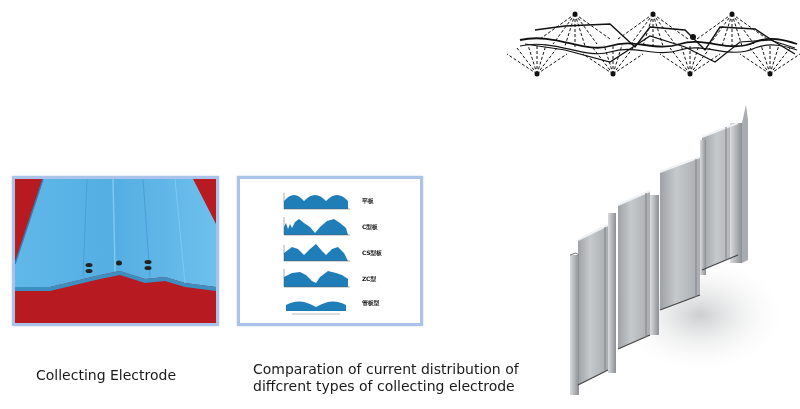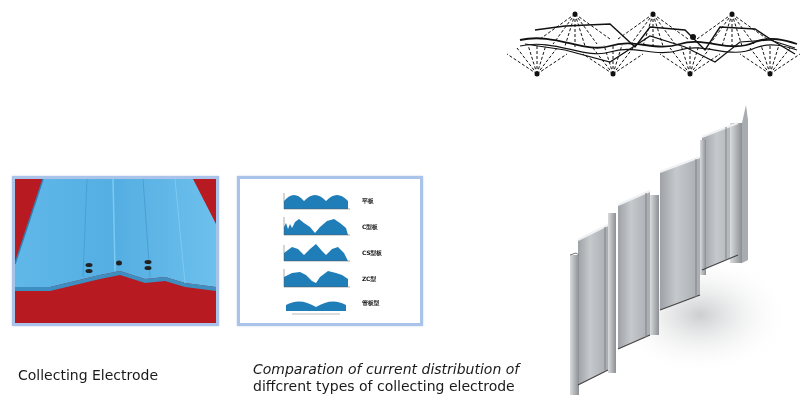--- a/index.html
+++ b/index.html
@@ -216,15 +216,15 @@
     <path d="M182,28 L186,10 L188,25 L188,165 L182,168 Z" fill="#a8abaf"></path>
 
     <path d="M18,145 L48,130 M58,110 L90,96 M100,77 L140,62 M142,42 L178,28" stroke="#eef0f1" stroke-width="2" fill="none"></path>
 
     <path d="M18,290 L48,275 M58,254 L90,240 M100,215 L140,200 M142,175 L178,160" stroke="#444" stroke-width="1.2" fill="none"></path>
 
     <path d="M45,132 L45,275 M86,98 L86,242 M136,64 L136,202 M166,32 L166,165" stroke="#7e8185" stroke-width="1" fill="none"></path>
   </svg>
 </div>
 
-<div class="caption" style="left:18px; top:367px;">Collecting Electrode</div>
-<div class="caption" style="left:253px; top:361px;font-style:italic;">Comparation of current distribution of</div>
+<div class="caption" style="left:36px; top:367px;">Collecting Electrode</div>
+<div class="caption" style="left:253px; top:361px;">Comparation of current distribution of</div>
 <div class="caption" style="left:253px; top:378px;text-align:right;">diffcrent types of collecting electrode</div>
 
 </body></html>

